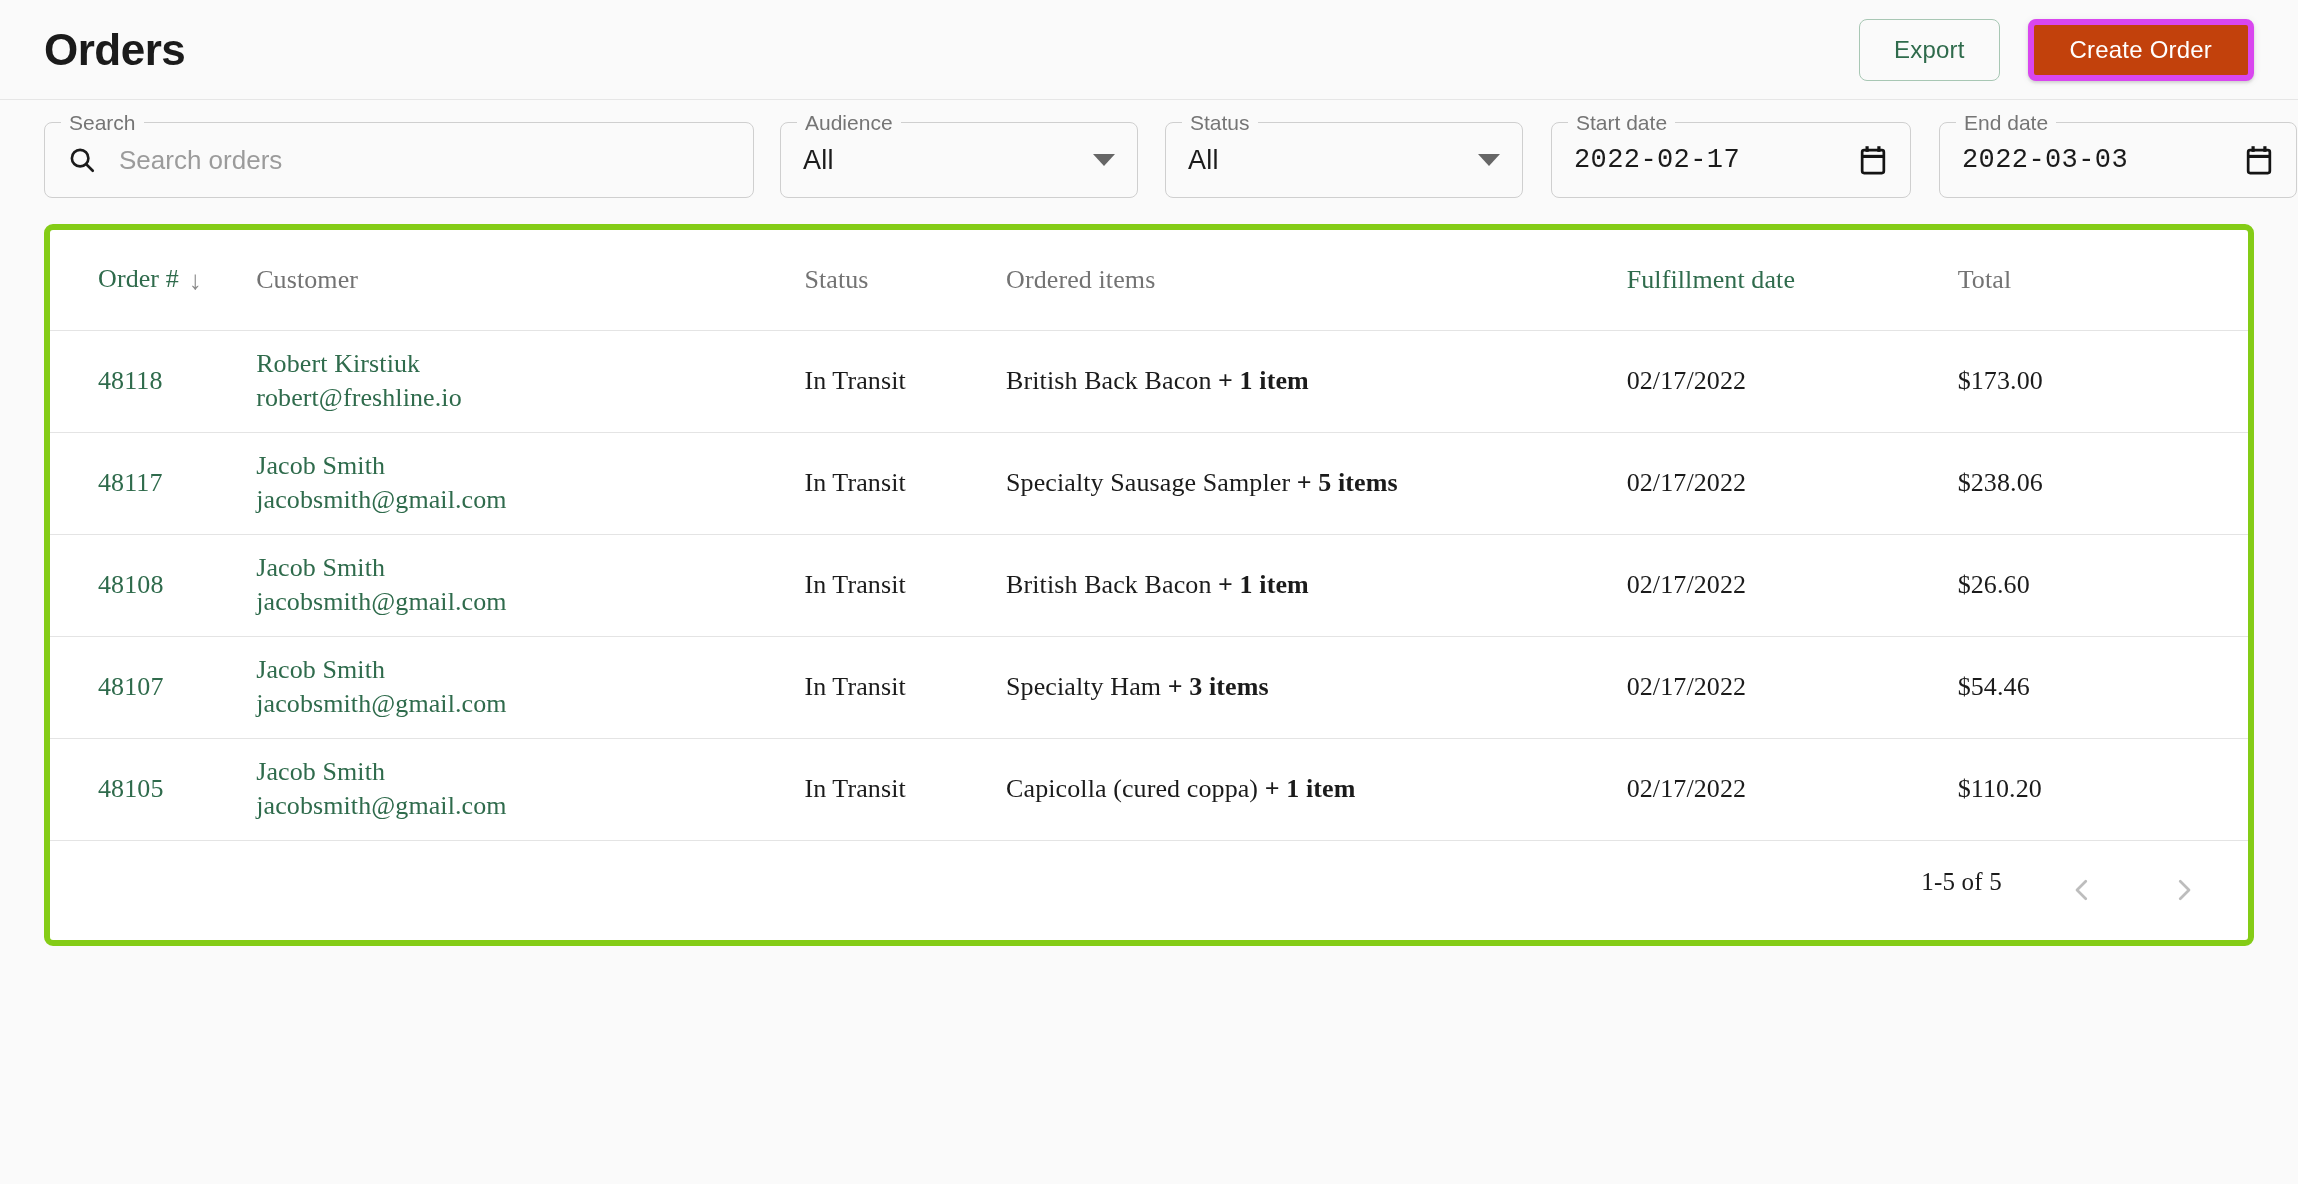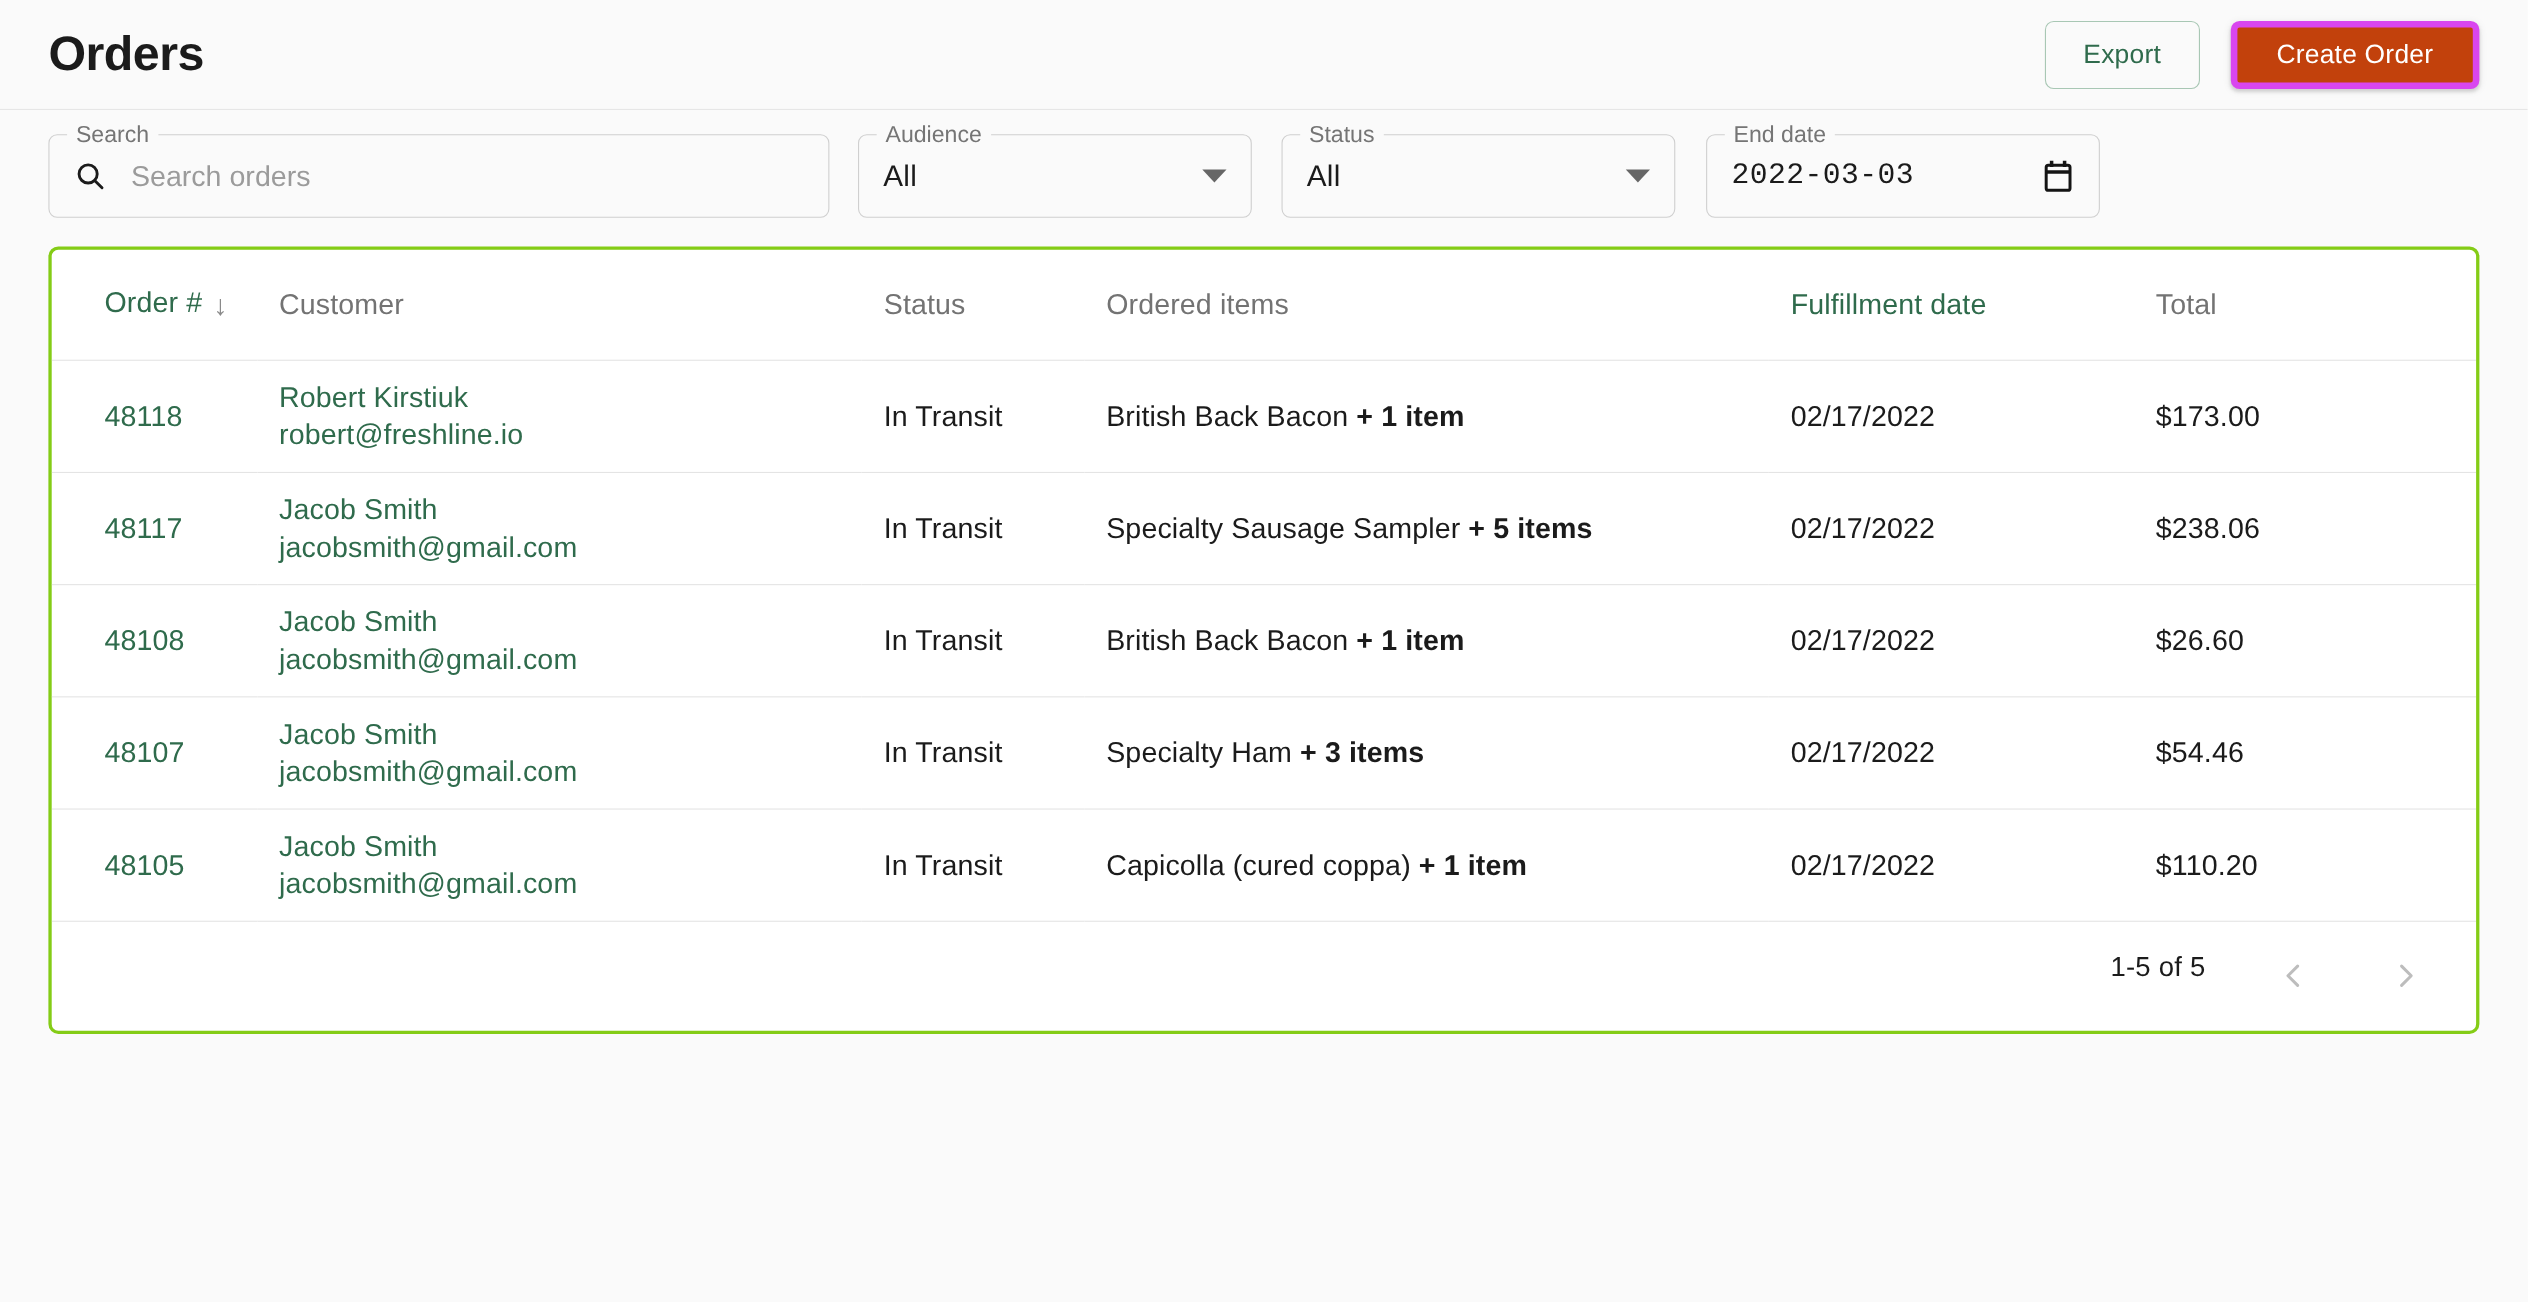--- a/index.html
+++ b/index.html
@@ -154,23 +154,24 @@
     flex: 1;
     font-family: "Liberation Mono", monospace;
     letter-spacing: 0.4px;
   }
   .calendar-icon { display: flex; align-items: center; color: #141414; }
 
   
   .table-wrap {
     margin: 26px 44px 0 44px;
     background: #ffffff;
-    border: 3px solid #84cc16;
+    border: 6px solid #84cc16;
     border-radius: 9px;
     overflow: hidden;
+    font-family: Liberation Serif, serif;
   }
   table { width: 100%; border-collapse: collapse; table-layout: fixed; }
 
   thead th {
     height: 100px;
     font-size: 26px;
     font-weight: normal;
     text-align: left;
     color: #737373;
     padding: 0 20px;
@@ -249,20 +250,32 @@
       <span class="select-value">All</span>
       <span class="select-arrow"></span>
     </div>
 
     <div class="field f-status">
       <span class="field-legend">Status</span>
       <span class="select-value">All</span>
       <span class="select-arrow"></span>
     </div>
 
+    <div class="field f-start">
+      <span class="field-legend">Start date</span>
+      <span class="date-value">2022-02-17</span>
+      <span class="calendar-icon">
+        <svg width="30" height="32" viewBox="0 0 24 26" fill="none" stroke="currentColor" stroke-width="2.2">
+          <rect x="3.2" y="5" width="17.6" height="18.6" rx="1.6"></rect>
+          <line x1="7.2" y1="1.8" x2="7.2" y2="6.4" stroke-width="2.6"></line>
+          <line x1="16.8" y1="1.8" x2="16.8" y2="6.4" stroke-width="2.6"></line>
+          <line x1="3.2" y1="10.1" x2="20.8" y2="10.1" stroke-width="2.6"></line>
+        </svg>
+      </span>
+    </div>
 
     <div class="field f-end">
       <span class="field-legend">End date</span>
       <span class="date-value">2022-03-03</span>
       <span class="calendar-icon">
         <svg width="30" height="32" viewBox="0 0 24 26" fill="none" stroke="currentColor" stroke-width="2.2">
           <rect x="3.2" y="5" width="17.6" height="18.6" rx="1.6"></rect>
           <line x1="7.2" y1="1.8" x2="7.2" y2="6.4" stroke-width="2.6"></line>
           <line x1="16.8" y1="1.8" x2="16.8" y2="6.4" stroke-width="2.6"></line>
           <line x1="3.2" y1="10.1" x2="20.8" y2="10.1" stroke-width="2.6"></line>

